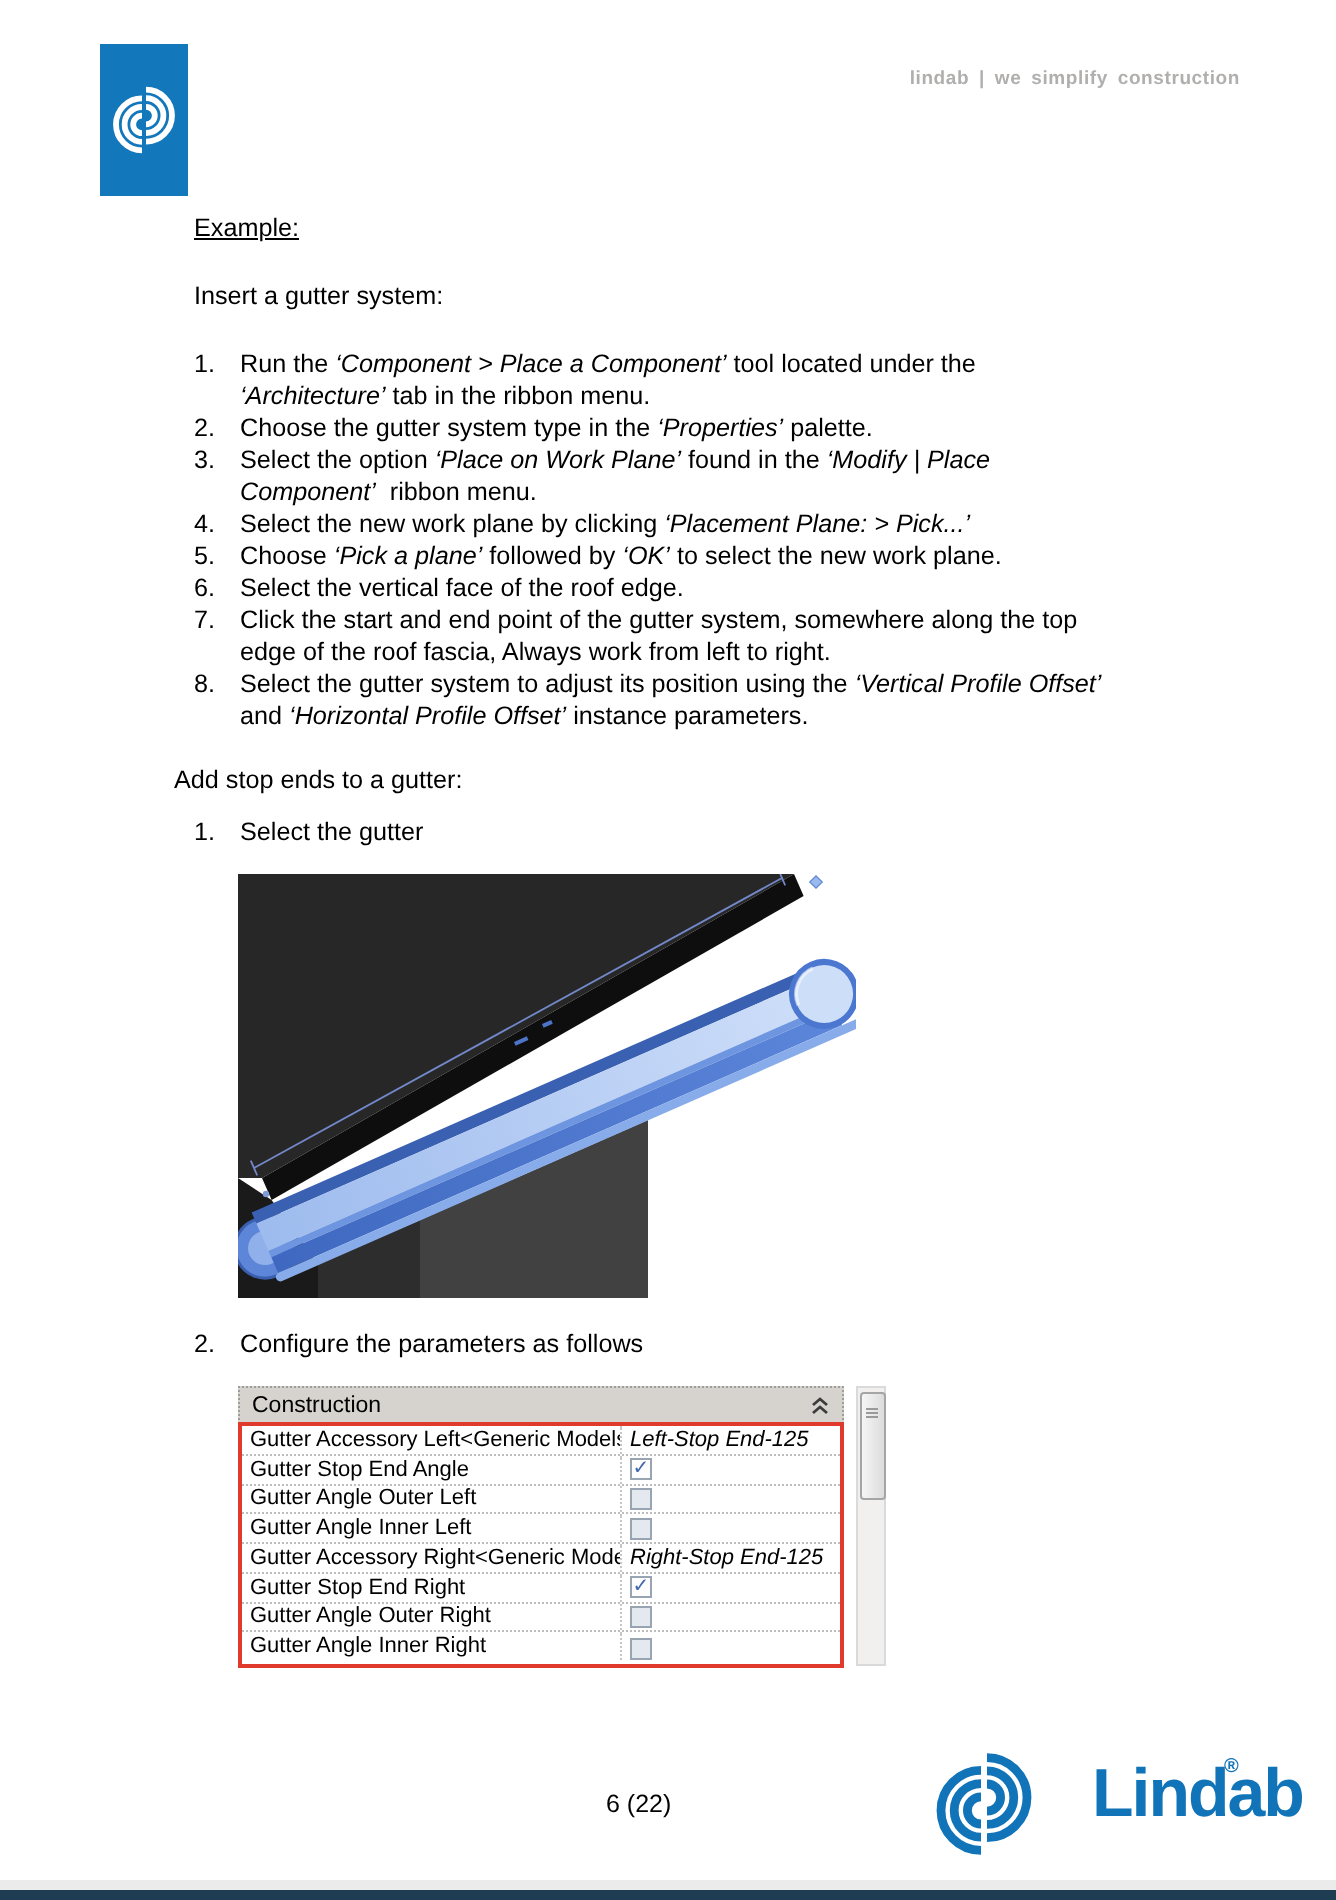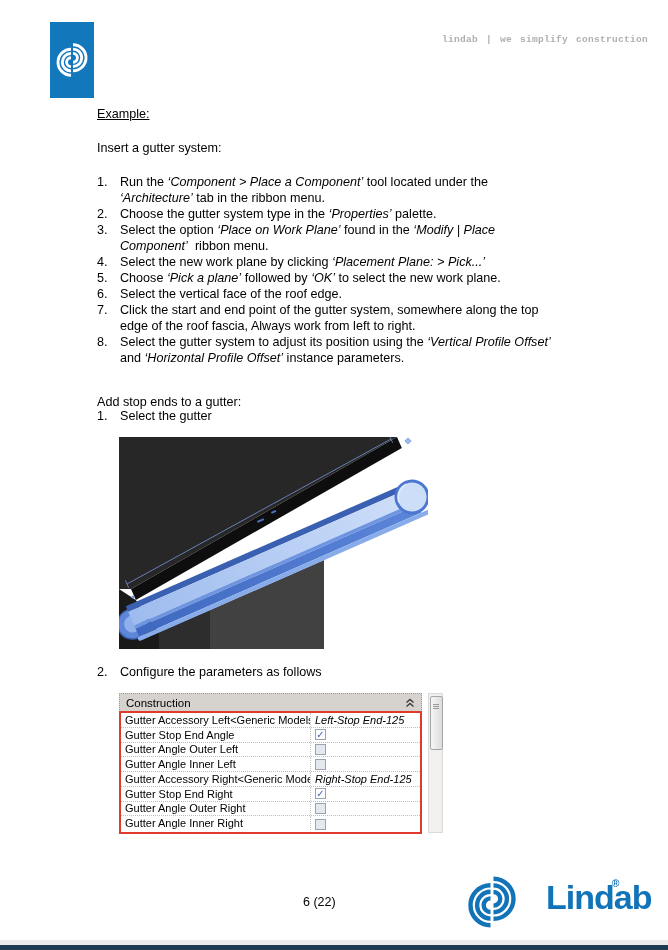--- a/index.html
+++ b/index.html
@@ -2,28 +2,28 @@
 <html><head>
 <meta charset="utf-8">
 <style>
   html,body{margin:0;padding:0;background:#fff;}
   #page{position:relative;width:668px;height:950px;background:#ffffff;overflow:hidden;
         font-family:"Liberation Sans","DejaVu Sans",sans-serif;color:#000;}
 
   
   .hlogo{position:absolute;left:50px;top:22px;width:44px;height:76px;background:#1377bc;}
   .hlogo svg{position:absolute;left:4px;top:18px;}
-  .tagline{position:absolute;top:34px;right:20px;font-size:9.5px;font-weight:bold;
-           color:#b0afae;letter-spacing:.3px;word-spacing:2px;font-family:Liberation Mono, monospace;}
+  .tagline{position:absolute;top:34px;right:48px;font-size:9.5px;font-weight:bold;
+           color:#b0afae;letter-spacing:.3px;word-spacing:2px;}
 
   
   .t{position:absolute;font-size:12.6px;line-height:16px;white-space:pre-wrap;}
   .heading{left:97px;top:106px;text-decoration:underline;}
   .intro{left:97px;top:140px;}
-  .addstop{left:97px;top:382px;margin-top:12px;}
+  .addstop{left:87px;top:382px;}
   .steps{position:absolute;left:97px;top:174px;width:505px;}
   .step-row{display:flex;}
   .step-num{width:23px;flex:none;}
   .step-lines{flex:1;}
   .line{min-height:16px;}
   em{font-style:italic;}
   .single-step{position:absolute;left:97px;display:flex;font-size:12.6px;line-height:16px;}
   .single-step .step-num{width:23px;}
   #stop-step-1{top:408px;}
   #stop-step-2{top:664px;}

